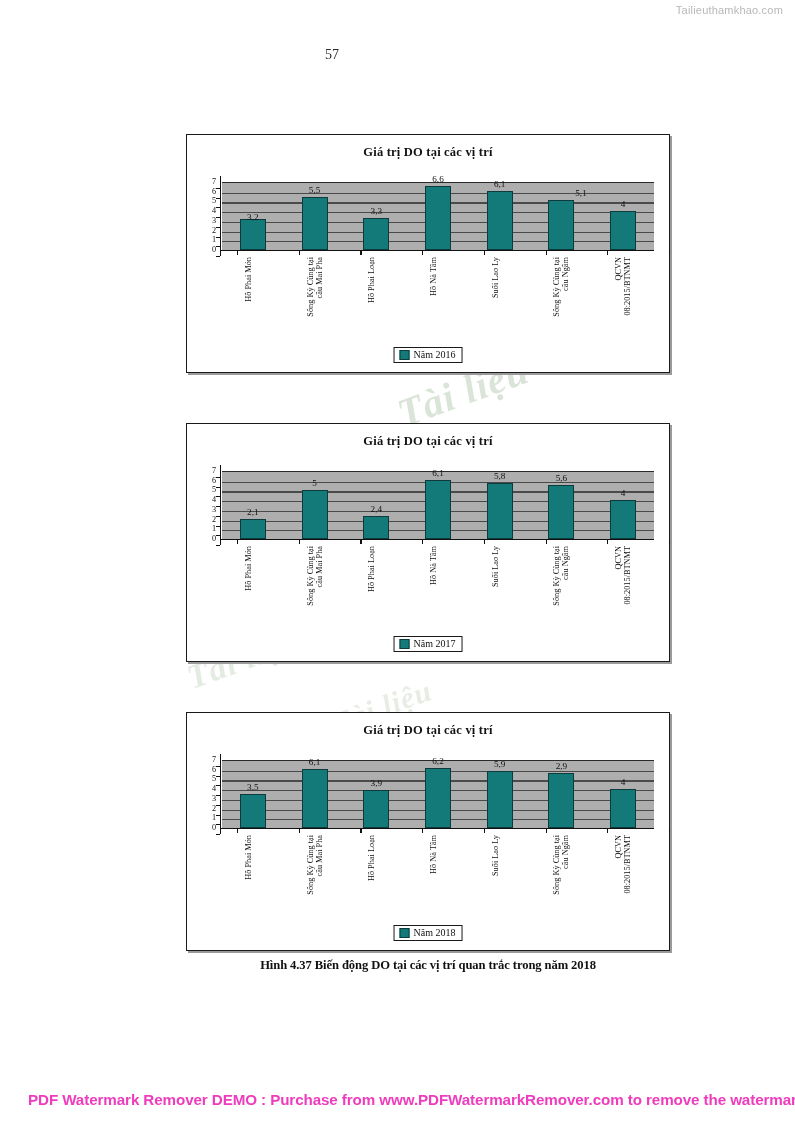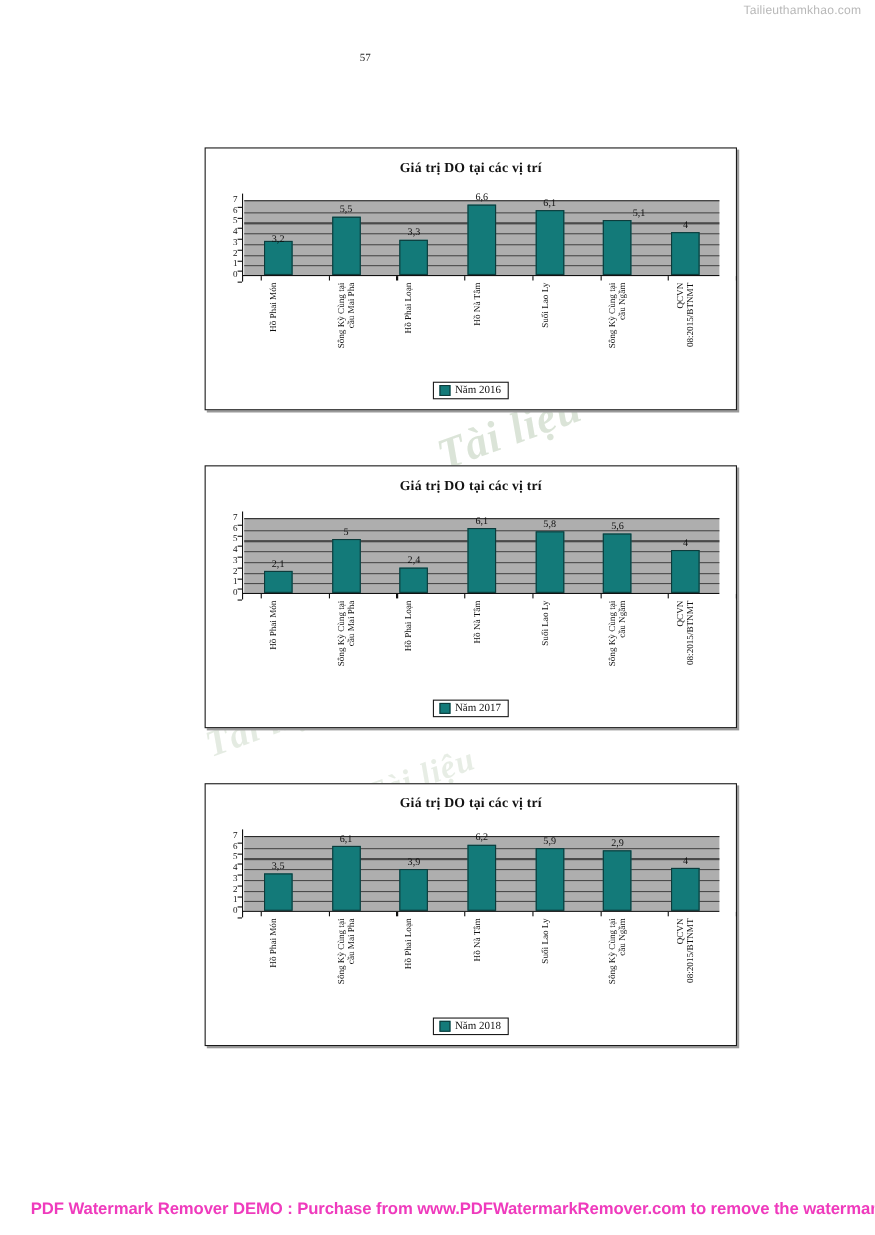--- a/index.html
+++ b/index.html
@@ -24,21 +24,21 @@
     font-size: 11px;
     color: #b8b8b8;
     letter-spacing: 0.2px;
   }
   .page-number {
     position: absolute;
     top: 47px;
     left: 0;
     width: 664px;
     text-align: center;
-    font-size: 10px;
+    font-size: 14px;
     color: #2a2a2a;
   }
   .footer-band {
     position: absolute;
     left: 0;
     bottom: 0;
     width: 795px;
     height: 43px;
     background: #ffffff;
     border-top: 1px solid #ffffff;
@@ -531,17 +531,18 @@
         <div class="cat" style="left:392.1428571428571px">
           <span>QCVN</span>
           <span>08:2015/BTNMT</span>
         </div>
       </div>
       <div class="legend">
         <span class="legend-swatch"></span>
         <span class="legend-label">Năm 2018</span>
       </div>
     </div>
+    <div class="fig-caption">Hình 4.37 Biến động DO tại các vị trí quan trắc trong năm 2018</div>
   </div>
 
 <div class="footer-band">
   <div class="footer-text">PDF Watermark Remover DEMO : Purchase from www.PDFWatermarkRemover.com to remove the watermark</div>
 </div>
 
 </body></html>

